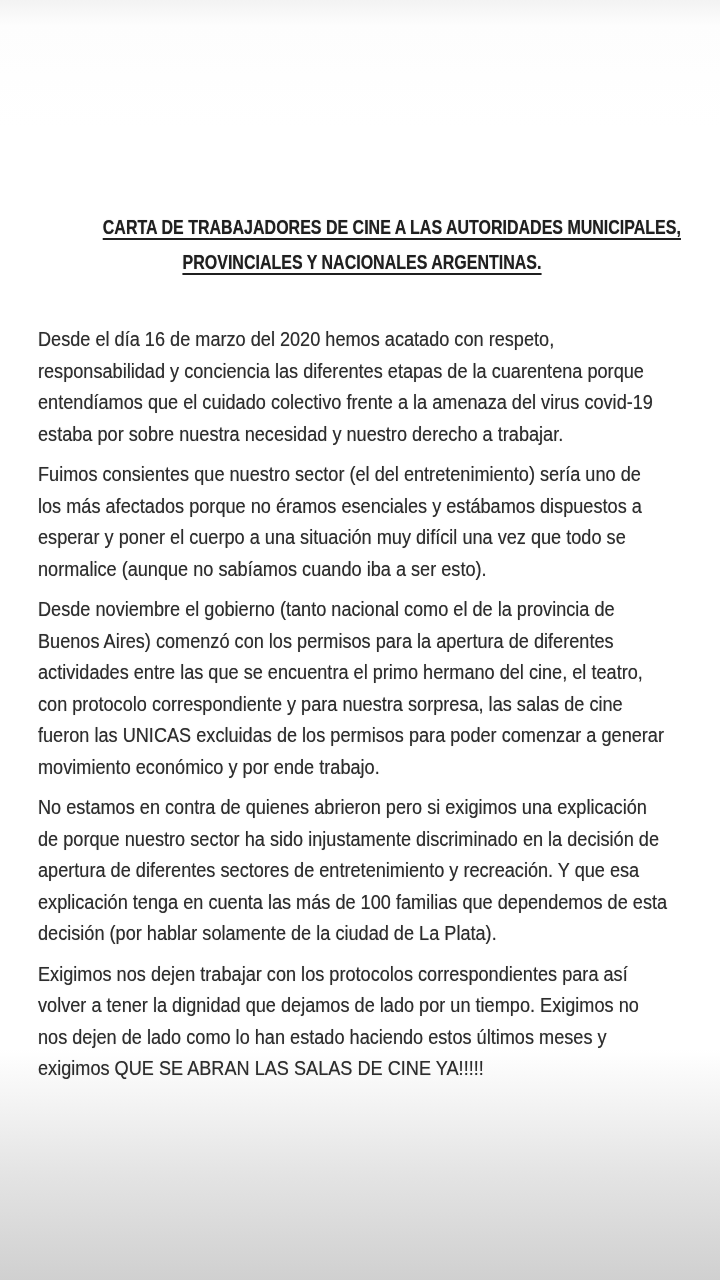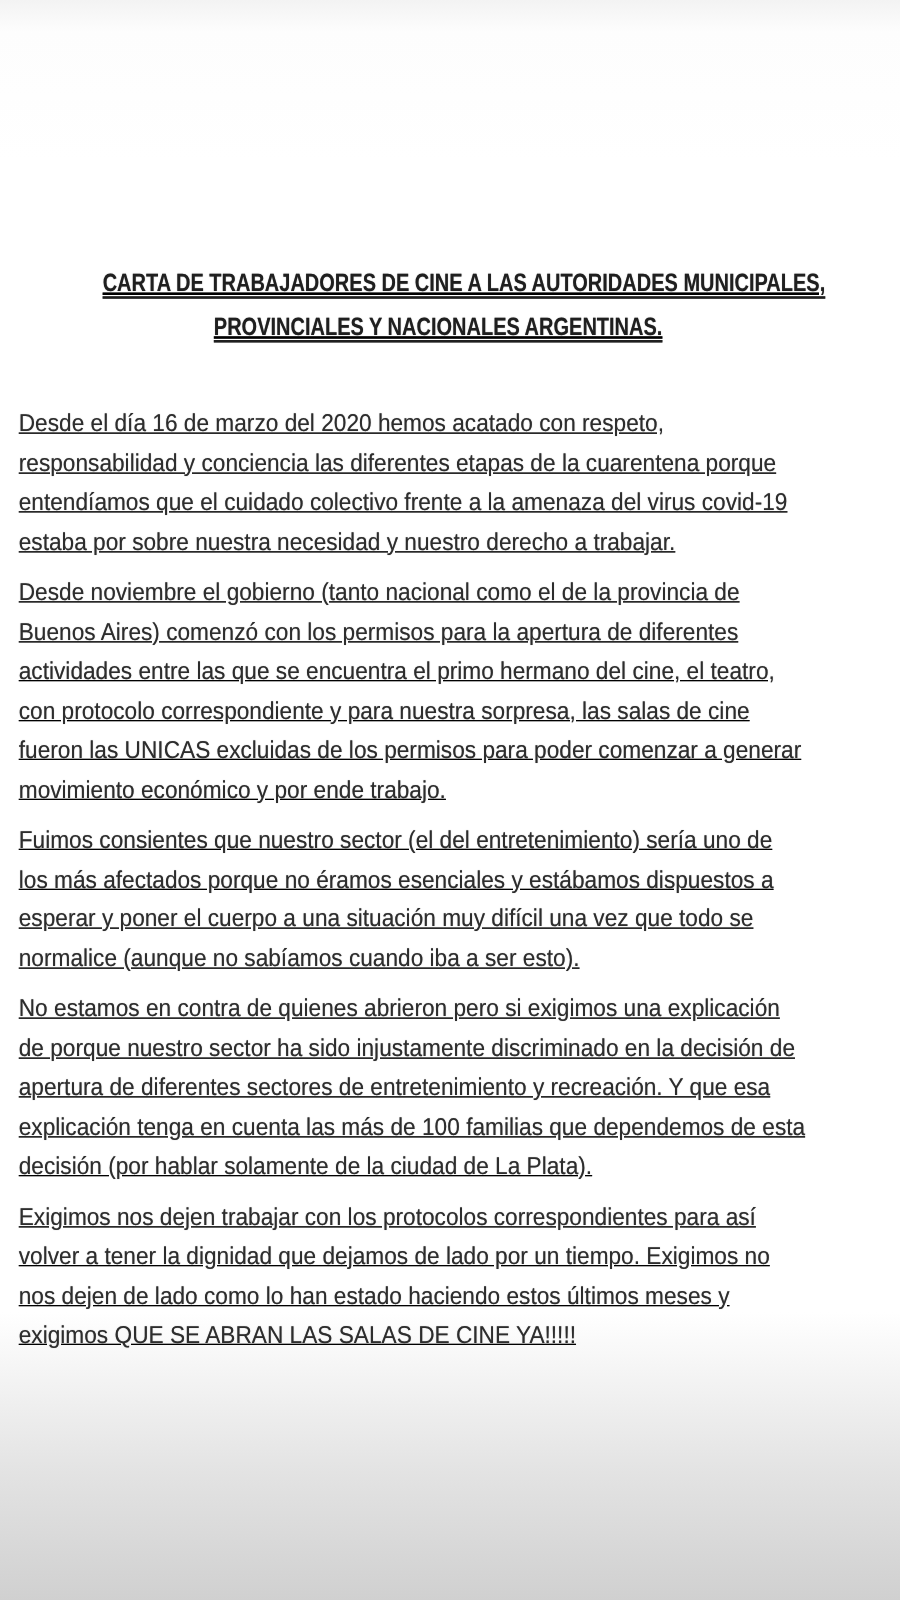--- a/index.html
+++ b/index.html
@@ -17,22 +17,21 @@
       #ffffff 82%,
       #e3e3e3 92%,
       #d0d0d0 100%);
     font-family: "Liberation Sans", "DejaVu Sans", sans-serif;
     -webkit-font-smoothing: antialiased;
   }
   .page {
     box-sizing: border-box;
     width: 720px;
     height: 1040px;
-    padding: 210px 34px 0 15px;
-    text-decoration: underline;
+    padding: 210px 34px 0 38px;
   }
   .title {
     margin: 0 0 44px 0;
     text-align: center;
     font-weight: bold;
     font-size: 20px;
     color: #1f1f1f;
     text-shadow: 0 0 0.8px rgba(35,35,35,0.6);
   }
   .title-line {
@@ -71,33 +70,33 @@
   </h1>
 
   <div class="para">
     <span class="line">Desde el día 16 de marzo del 2020 hemos acatado con respeto,</span>
     <span class="line">responsabilidad y conciencia las diferentes etapas de la cuarentena porque</span>
     <span class="line">entendíamos que el cuidado colectivo frente a la amenaza del virus covid-19</span>
     <span class="line">estaba por sobre nuestra necesidad y nuestro derecho a trabajar.</span>
   </div>
 
   <div class="para">
+    <span class="line">Fuimos consientes que nuestro sector (el del entretenimiento) sería uno de</span>
+    <span class="line">los más afectados porque no éramos esenciales y estábamos dispuestos a</span>
+    <span class="line">esperar y poner el cuerpo a una situación muy difícil una vez que todo se</span>
+    <span class="line">normalice (aunque no sabíamos cuando iba a ser esto).</span>
+  </div>
+
+  <div class="para">
     <span class="line">Desde noviembre el gobierno (tanto nacional como el de la provincia de</span>
     <span class="line">Buenos Aires) comenzó con los permisos para la apertura de diferentes</span>
     <span class="line">actividades entre las que se encuentra el primo hermano del cine, el teatro,</span>
     <span class="line">con protocolo correspondiente y para nuestra sorpresa, las salas de cine</span>
     <span class="line">fueron las UNICAS excluidas de los permisos para poder comenzar a generar</span>
     <span class="line">movimiento económico y por ende trabajo.</span>
-  </div>
-
-  <div class="para">
-    <span class="line">Fuimos consientes que nuestro sector (el del entretenimiento) sería uno de</span>
-    <span class="line">los más afectados porque no éramos esenciales y estábamos dispuestos a</span>
-    <span class="line">esperar y poner el cuerpo a una situación muy difícil una vez que todo se</span>
-    <span class="line">normalice (aunque no sabíamos cuando iba a ser esto).</span>
   </div>
 
   <div class="para">
     <span class="line">No estamos en contra de quienes abrieron pero si exigimos una explicación</span>
     <span class="line">de porque nuestro sector ha sido injustamente discriminado en la decisión de</span>
     <span class="line">apertura de diferentes sectores de entretenimiento y recreación. Y que esa</span>
     <span class="line">explicación tenga en cuenta las más de 100 familias que dependemos de esta</span>
     <span class="line">decisión (por hablar solamente de la ciudad de La Plata).</span>
   </div>
 

